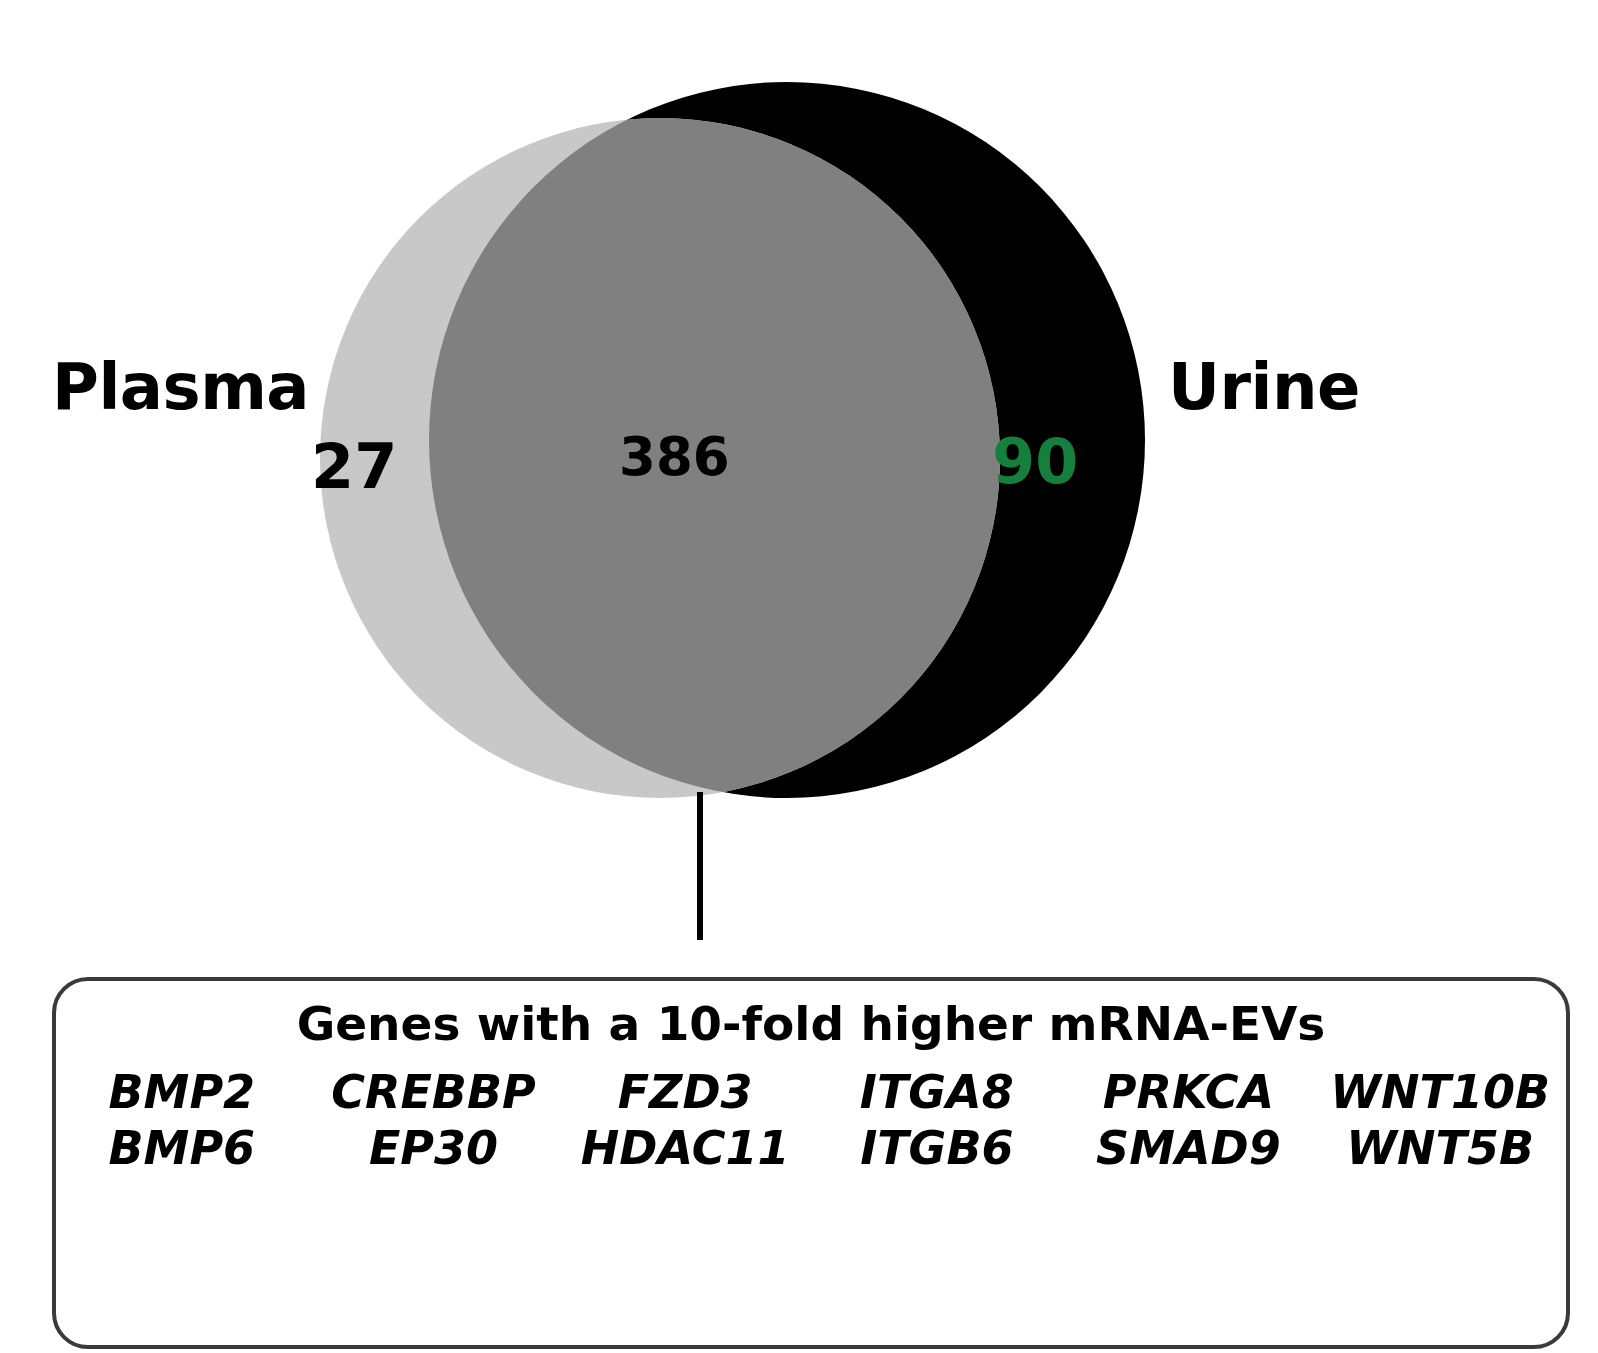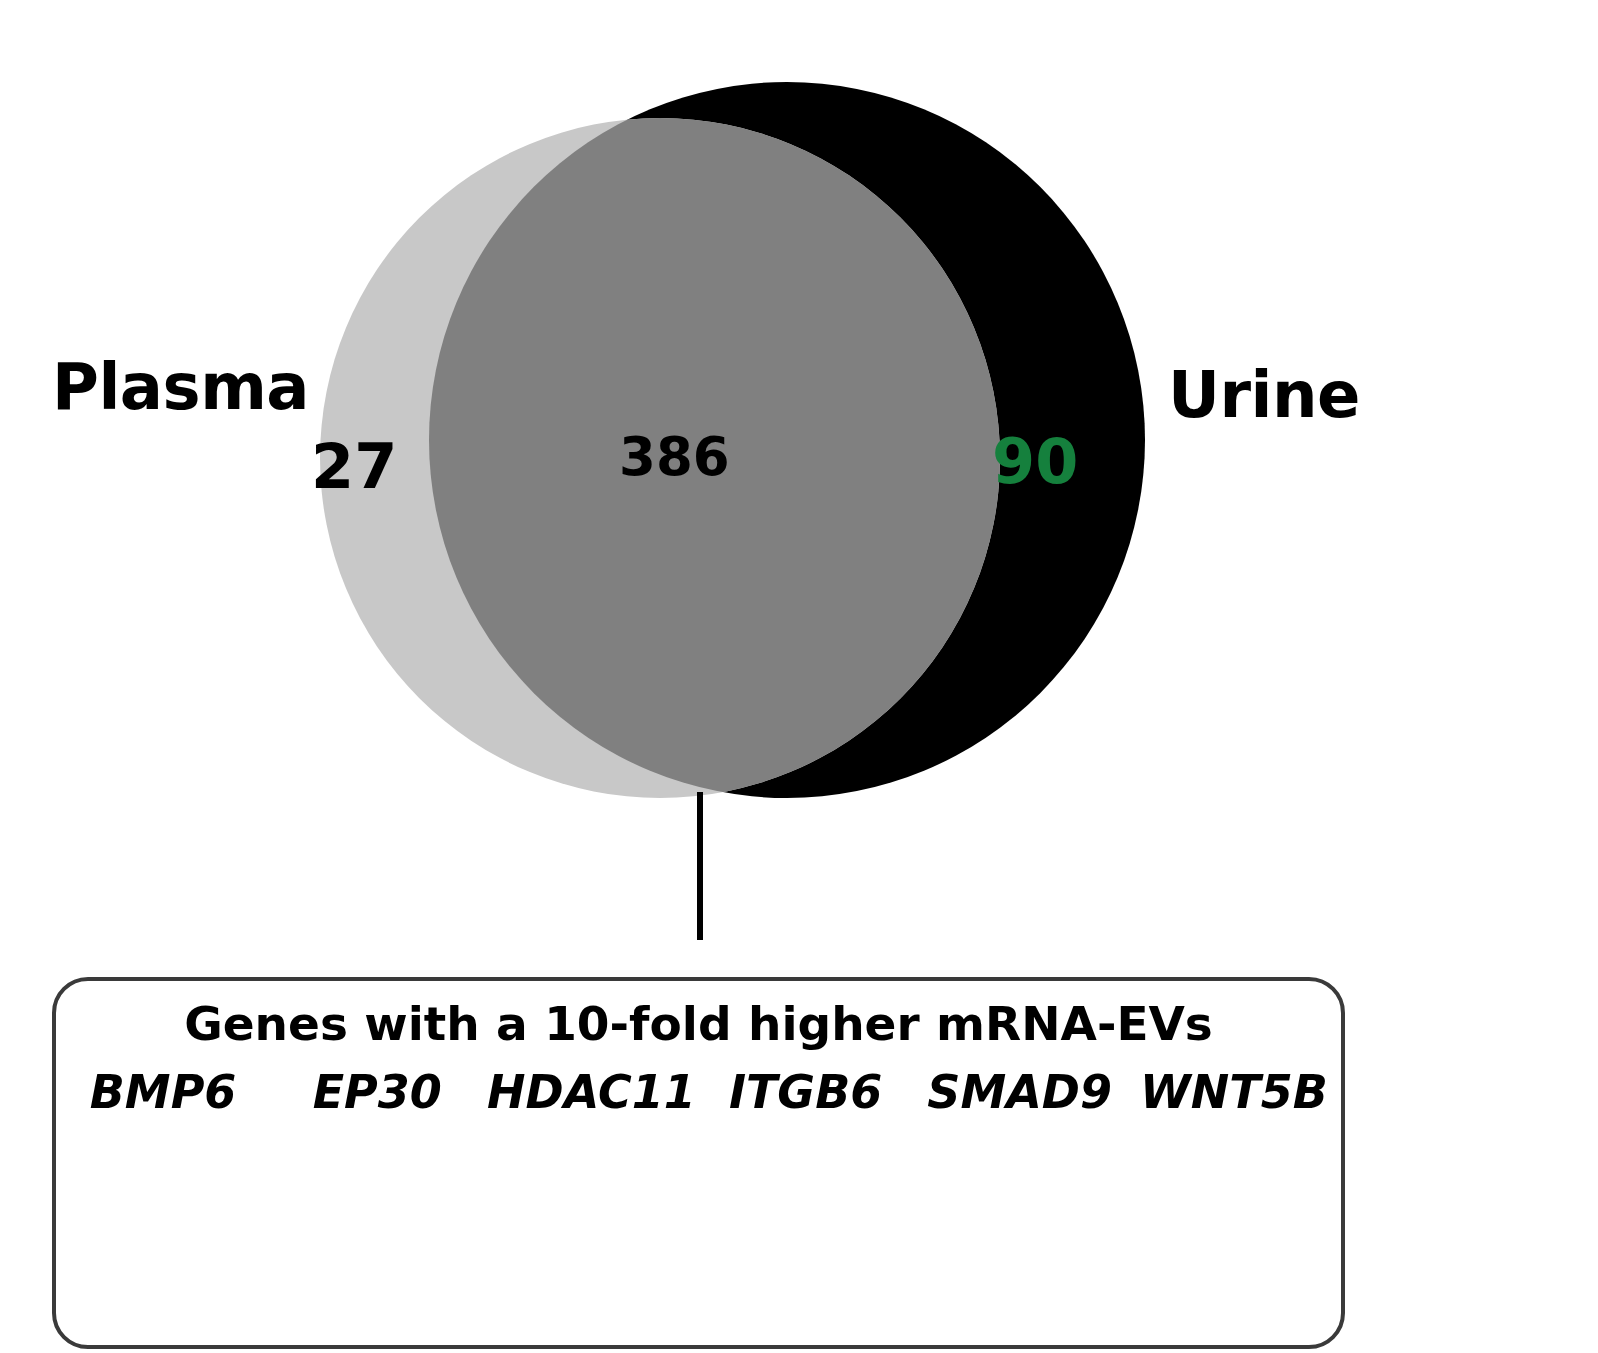--- a/index.html
+++ b/index.html
@@ -40,21 +40,21 @@
     font-size: 64px;
     letter-spacing: -0.5px;
     white-space: nowrap;
   }
   #label-plasma {
     left: 52px;
     top: 310px;
   }
   #label-urine {
     left: 1168px;
-    top: 318px;
+    top: 310px;
   }
 
   .venn-count {
     position: absolute;
     font-weight: bold;
     font-size: 62px;
     white-space: nowrap;
   }
   #count-plasma-only {
     left: 311px;
@@ -71,21 +71,21 @@
     left: 992px;
     top: 385px;
     color: #15803d;
   }
 
   
   #callout-box {
     position: absolute;
     left: 52px;
     top: 937px;
-    width: 1293px;
+    width: 1518px;
     height: 372px;
     border: 4px solid #3a3a3a;
     border-radius: 36px;
     background: #ffffff;
     box-sizing: border-box;
   }
   #callout-title {
     margin: 0;
     padding-top: 16px;
     text-align: center;
@@ -149,20 +149,28 @@
 
   <div id="callout-box">
 
     <div id="callout-title">
       <span class="title-line">Genes with a 10-fold higher mRNA-EVs</span>
     </div>
 
     <table id="gene-table">
       <tbody>
         <tr>
+          <td>BMP2</td>
+          <td>CREBBP</td>
+          <td>FZD3</td>
+          <td>ITGA8</td>
+          <td>PRKCA</td>
+          <td>WNT10B</td>
+        </tr>
+        <tr>
           <td>BMP6</td>
           <td>EP30</td>
           <td>HDAC11</td>
           <td>ITGB6</td>
           <td>SMAD9</td>
           <td>WNT5B</td>
         </tr>
       </tbody>
     </table>
   </div>

